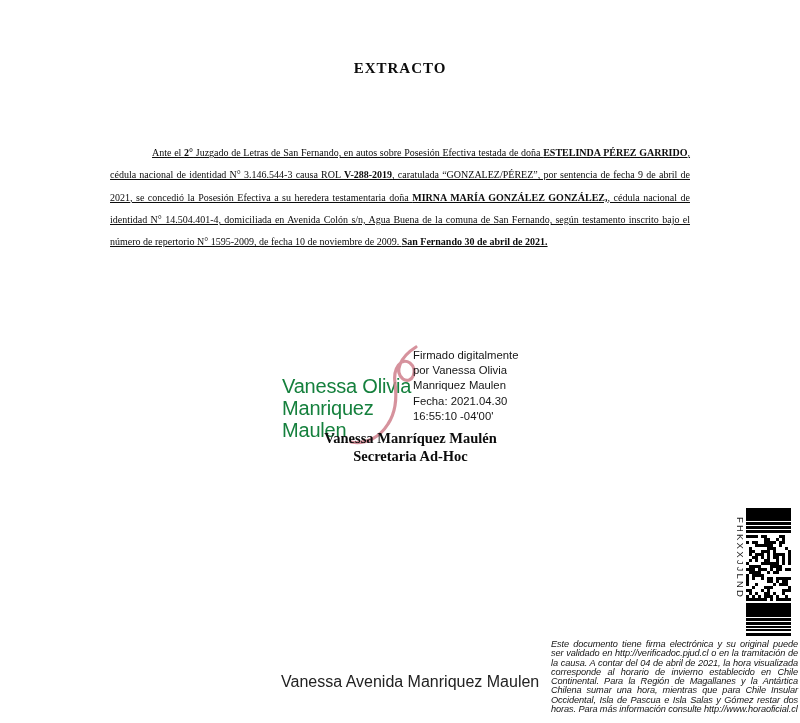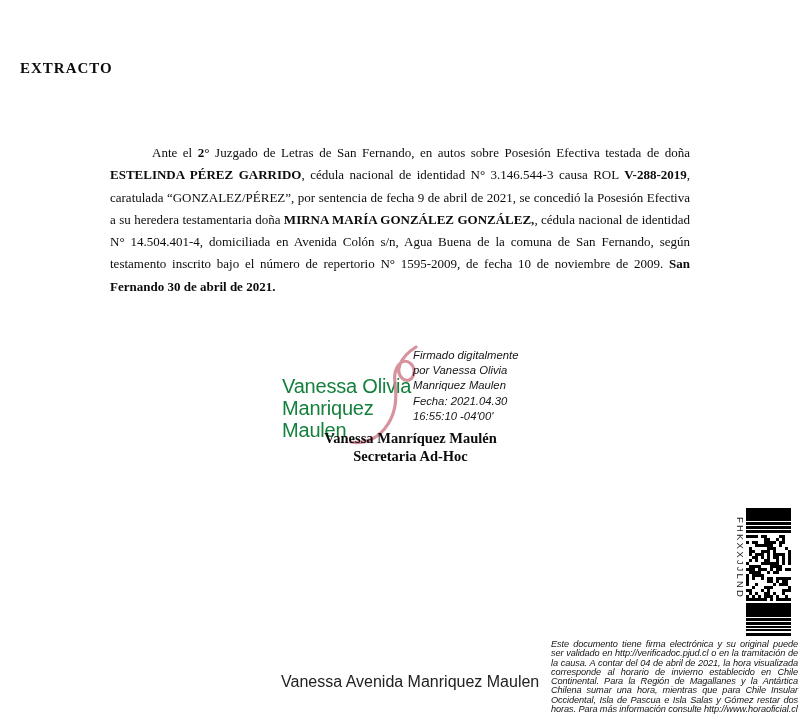--- a/index.html
+++ b/index.html
@@ -5,45 +5,44 @@
   html,body{margin:0;padding:0;}
   body{
     width:800px;height:723px;position:relative;overflow:hidden;
     background:#ffffff;color:#0c0c0c;
     font-family:"Liberation Serif", serif;
   }
   .abs{position:absolute;}
   .b{font-weight:bold;}
 
   .doc-title{
-    top:60px;left:0;right:0;
-    font-weight:bold;font-size:15px;letter-spacing:1px;padding-left:20px;
+    top:60px;left:0;right:0;text-align:center;
+    font-weight:bold;font-size:15px;letter-spacing:1px;
   }
   .doc-body{
     left:110px;top:142px;width:580px;
-    font-size:13px;line-height:22.3px;
-    text-align:justify;text-indent:42px;
+    font-size:10px;line-height:22.3px;
+    text-align:justify;text-indent:42px;text-decoration:underline;
   }
 
   .sig-name{
     left:282px;top:342px;
     font-family:"Liberation Sans", sans-serif;
     font-size:20px;line-height:22px;color:#15803d;
     letter-spacing:-0.2px;white-space:nowrap;margin-top:33px;
   }
   .sig-flourish{
     left:338px;top:338px;width:120px;height:112px;
     pointer-events:none;opacity:.85;
   }
   .sig-stamp{
     left:413px;top:348px;width:130px;
     font-family:"Liberation Sans", sans-serif;
     font-size:11.3px;line-height:15.2px;color:#151515;
     white-space:nowrap;
-    font-style:italic;
   }
   .sig-printed{
     left:288px;top:430px;width:245px;text-align:center;
     font-weight:bold;font-size:14.5px;line-height:17.5px;
   }
 
   .barcode-label{
     left:746px;top:517px;
     transform:rotate(90deg);transform-origin:0 0;
     font-family:"Liberation Sans", sans-serif;

